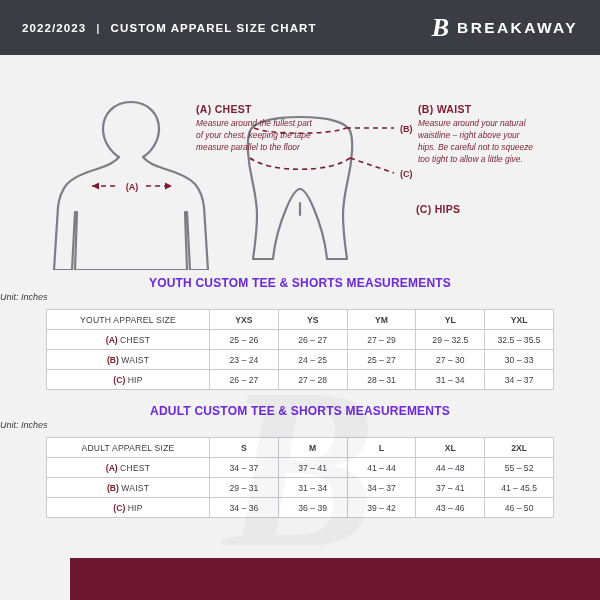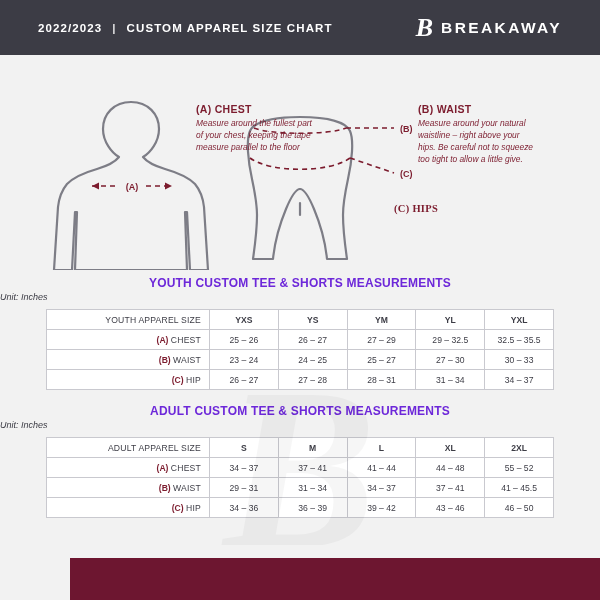--- a/index.html
+++ b/index.html
@@ -21,21 +21,21 @@
     box-sizing: border-box;
   }
   
   .header {
     position: relative;
     height: 55px;
     background: #3c3c45;
     color: #ffffff;
     display: flex;
     align-items: center;
-    padding: 0 38px;
+    padding: 0 22px;
     box-sizing: border-box;
   }
   .header-left {
     display: flex;
     align-items: baseline;
     font-size: 11.5px;
     letter-spacing: 1.1px;
     font-weight: bold;
   }
   .hdr-year { margin-right: 10px; }
@@ -104,21 +104,21 @@
   }
   .note p {
     margin: 0;
     font-size: 8.4px;
     font-style: italic;
     line-height: 1.42;
     color: #7c1c2e;
   }
   .note-chest { left: 196px; top: 48px; width: 120px; }
   .note-waist { left: 418px; top: 48px; width: 120px; }
-  .note-hips  { left: 394px; top: 148px; width: 120px; font-family: Liberation Serif, serif; }
+  .note-hips  { left: 416px; top: 148px; width: 120px; }
 
   
   .table-block { margin-top: 6px; }
   .tbl-title {
     text-align: center;
     font-size: 12px;
     font-weight: bold;
     color: #6d28d9;
     letter-spacing: .2px;
     margin: 0;
@@ -140,21 +140,21 @@
   th, td {
     border: 1px solid #c9c9cf;
     font-size: 8.6px;
     color: #3c3c45;
     height: 19px;
     padding: 0 8px;
     text-align: center;
     font-weight: normal;
   }
   th.rowhead, td.rowhead {
-    text-align: right;
+    text-align: center;
     width: 146px;
   }
   th.rowhead {
     font-weight: normal;
     letter-spacing: .2px;
   }
   th.colhead { font-weight: bold; }
   td.rowhead .tag {
     color: #7c1c2e;
     font-weight: bold;

